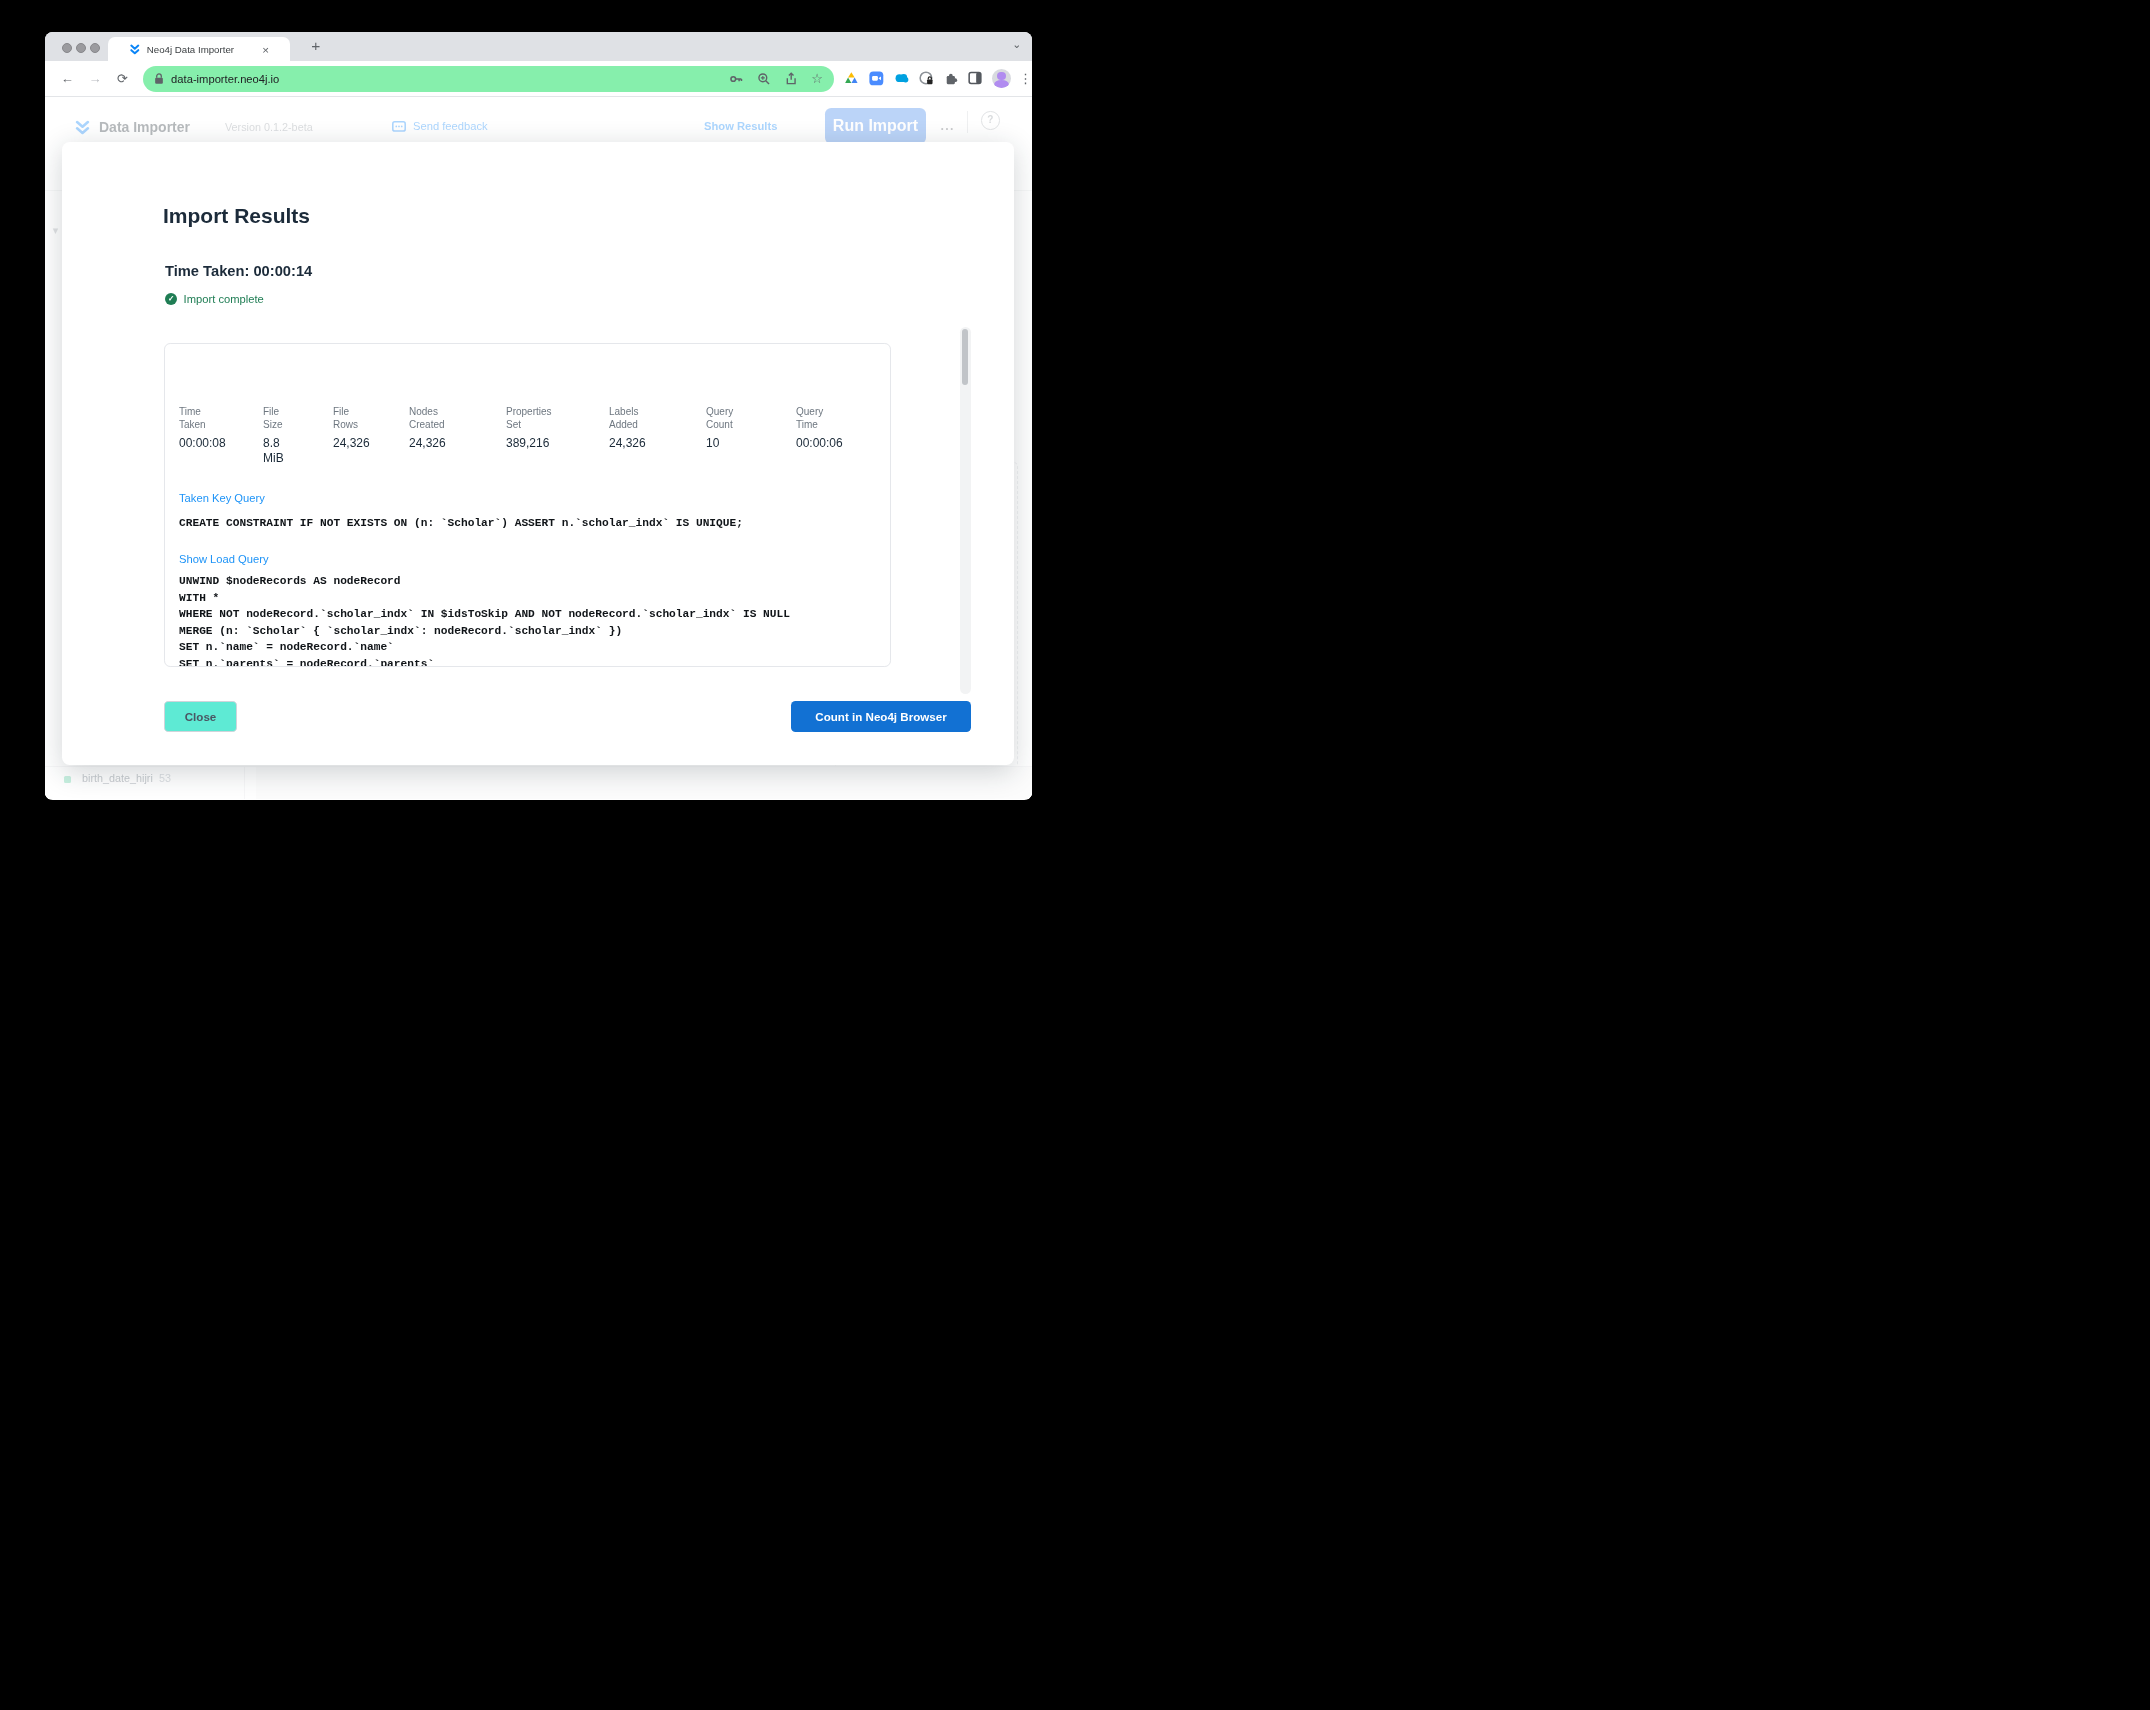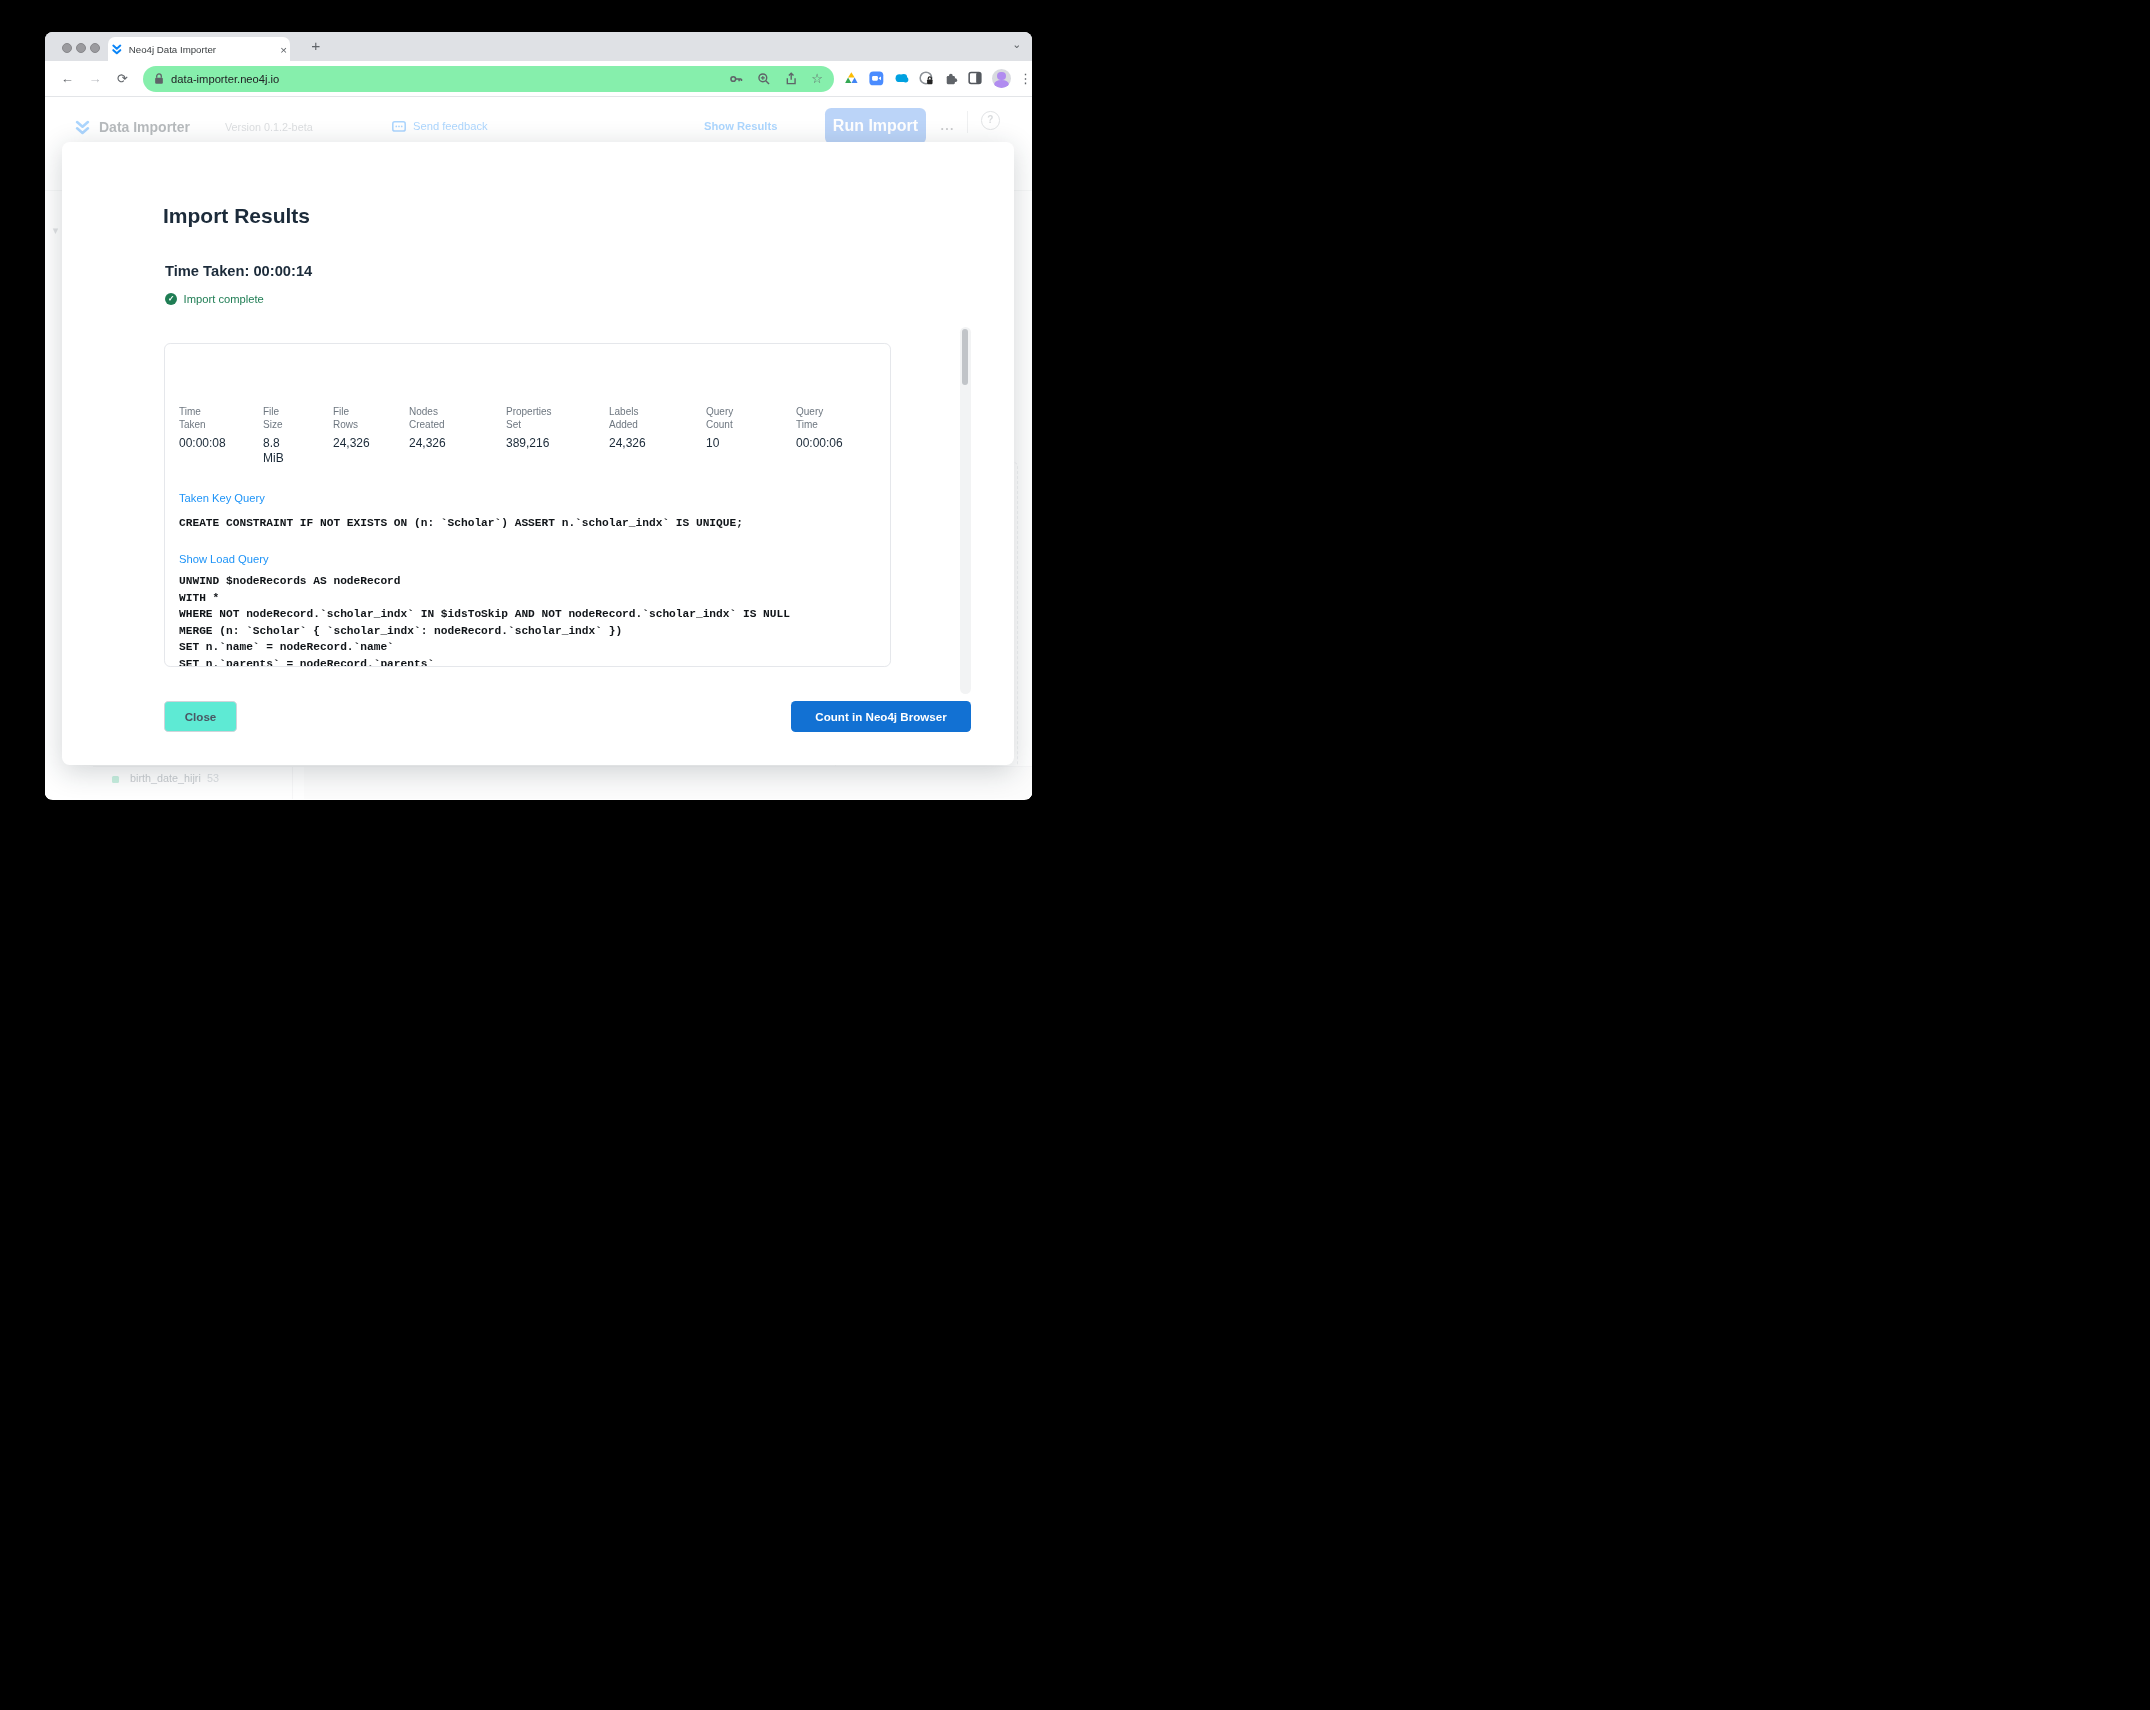--- a/index.html
+++ b/index.html
@@ -4,21 +4,21 @@
 <style>
   * { margin:0; padding:0; box-sizing:border-box; }
   html,body { width:1075px; height:855px; background:#000; font-family:"Liberation Sans", sans-serif; overflow:hidden; }
   .abs { position:absolute; }
 
   .window { position:absolute; left:45px; top:32px; width:987px; height:768px; border-radius:7.7px; overflow:hidden; background:#fff; }
 
   
   .tabstrip { position:relative; height:29px; background:#dfe1e5; }
   .light { position:absolute; top:54%; transform:translateY(-50%); width:10px; height:10px; border-radius:50%; background:#9b9b9f; border:0.8px solid #87878b; }
-  .tab { position:absolute; left:63px; top:5.4px; width:182px; height:24px; background:#fff; border-radius:7px 7px 0 0; display:flex; align-items:center; padding:0 3px; }
+  .tab { position:absolute; left:63px; top:5.4px; width:182px; height:24px; background:#fff; border-radius:7px 7px 0 0; display:flex; align-items:center; padding:0 21px; }
   .tab-title { font-size:9.7px; color:#3c4043; margin-left:6.2px; flex:1; white-space:nowrap; overflow:hidden; }
   .tab-close { font-size:11.6px; color:#5f6368; cursor:pointer; }
   .newtab { position:absolute; left:260px; top:3.1px; width:21.6px; height:21.6px; font-size:15.5px; color:#5f6368; text-align:center; line-height:21.6px; }
   .strip-chevron { position:absolute; right:10.8px; top:6.2px; font-size:10.8px; color:#5f6368; }
 
   
   .toolbar { position:relative; height:36px; background:#fff; border-bottom:0.8px solid #e3e5e8; display:flex; align-items:center; padding-left:12.4px; }
   .navbtn { width:20px; text-align:center; font-size:13px; color:#5f6368; margin-right:7.7px; }
   .navbtn.disabled { color:#b9bcc1; }
   .urlpill { margin-left:3.1px; width:693px; height:26px; border-radius:13px; background:#86efac; display:flex; align-items:center; padding:0 10.8px; }
@@ -40,21 +40,21 @@
   .app-title { position:absolute; left:54px; top:21.6px; font-size:14px; font-weight:bold; color:#333c44; }
   .app-version { position:absolute; left:180px; top:24px; font-size:10.8px; color:#9aa0a6; }
   .send-feedback { position:absolute; left:368px; top:23px; font-size:11.2px; color:#1389fd; }
   .show-results { position:absolute; left:659px; top:23px; font-size:11.2px; font-weight:bold; color:#1389fd; }
   .run-import { position:absolute; left:780px; top:10.8px; width:101px; height:36px; background:#3e83ea; border-radius:6.2px; color:#fff; font-size:16px; font-weight:bold; text-align:center; line-height:36px; }
   .hdr-more { position:absolute; left:896px; top:28px; font-size:7px; letter-spacing:2.3px; color:#5f6368; font-weight:bold; }
   .hdr-div { position:absolute; left:922px; top:14px; width:0.8px; height:21.6px; background:#d0d3d7; }
   .help-circle { position:absolute; left:936px; top:14px; width:18.5px; height:18.5px; border:1.5px solid #a9aeb4; border-radius:50%; font-size:10px; font-weight:bold; color:#8f969c; text-align:center; line-height:16px; }
   .collapse-triangle { position:absolute; left:7.7px; top:127px; font-size:10.8px; color:#a6abb1; }
   .dashedbox { position:absolute; left:790px; top:365px; width:183px; height:322px; border:1.5px dashed #d7dade; border-radius:4.6px; }
-  .bottomrow { position:absolute; left:0; bottom:0; right:0; height:33px; border-top:0.8px solid #e7e9eb; background:#fff;margin-left:48px; }
+  .bottomrow { position:absolute; left:0; bottom:0; right:0; height:33px; border-top:0.8px solid #e7e9eb; background:#fff; }
   .bottomrow .vline { position:absolute; left:199px; top:0; bottom:0; width:0.8px; background:#e7e9eb; }
   .bottomrow .rpanel { position:absolute; left:211px; top:0; bottom:0; right:0; background:#f5f6f7; }
   .prop-check { position:absolute; left:18.5px; top:8.5px; width:7.7px; height:7.7px; border-radius:1.5px; background:#63d3a6; }
   .prop-name { position:absolute; left:37px; top:5.4px; font-size:10.8px; color:#5f6b76; }
   .prop-count { position:absolute; left:114px; top:5.4px; font-size:10.8px; color:#9aa4ad; }
 
   .overlay { position:absolute; inset:0; background:rgba(255,255,255,0.65); }
 
   
   .modal { position:absolute; left:17px; top:45px; width:952px; height:623px; background:#fff; border-radius:7.7px; box-shadow:0 6.2px 28px rgba(27,39,51,0.20); }

